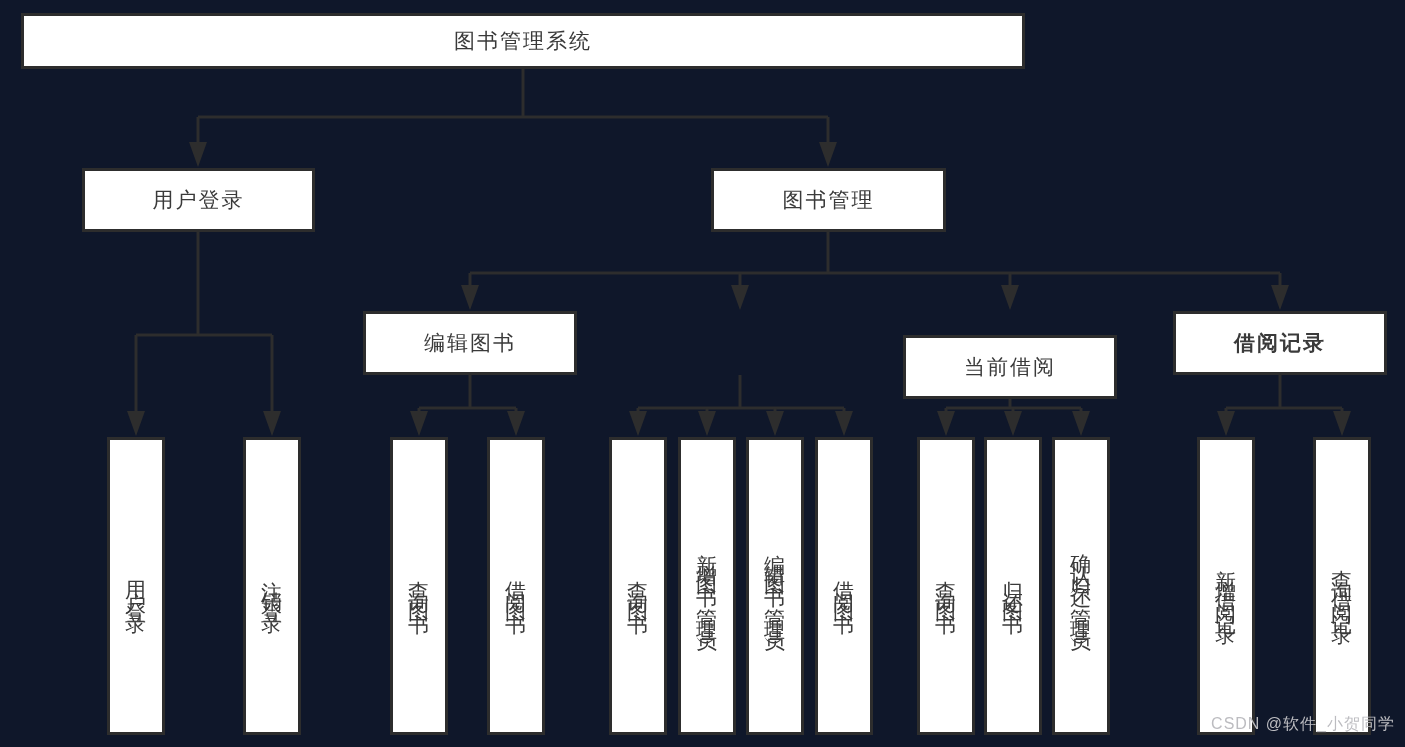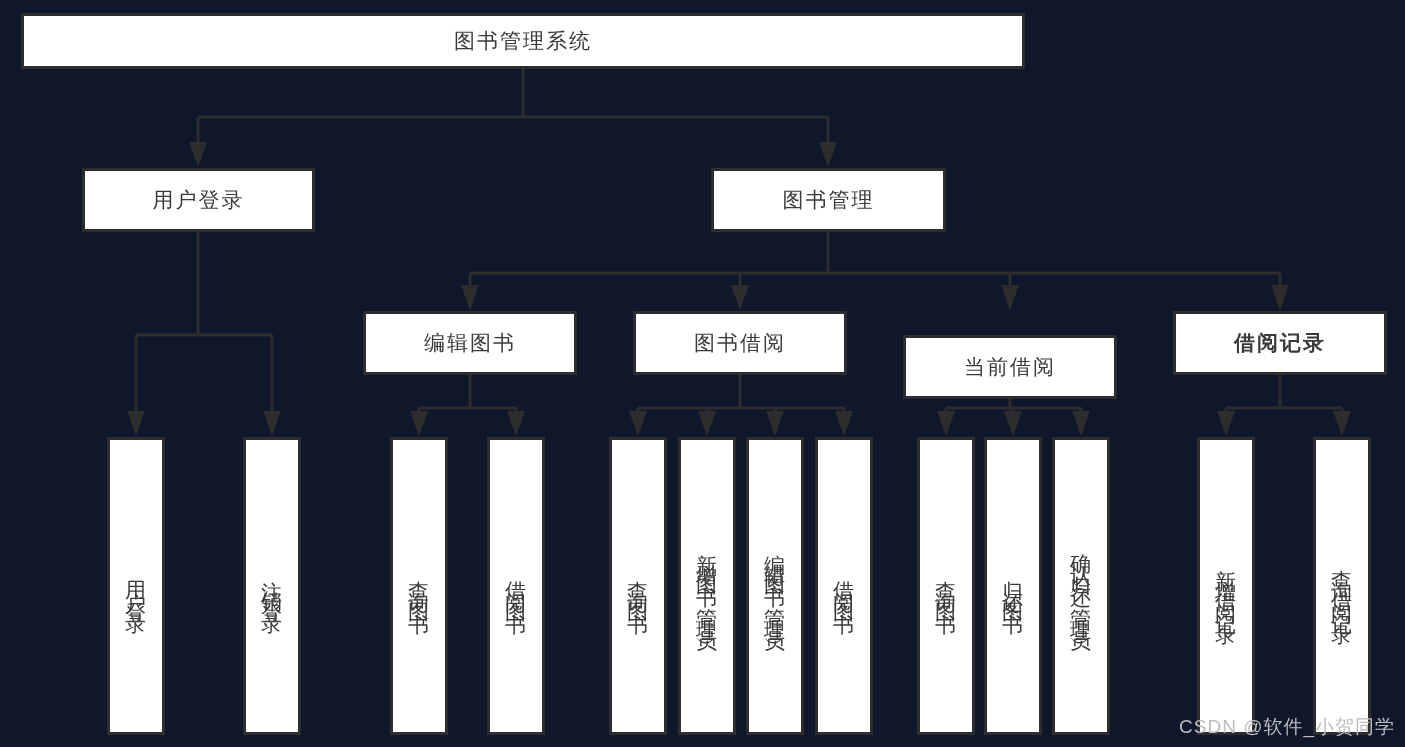--- a/index.html
+++ b/index.html
@@ -76,21 +76,21 @@
   .n-cb-return{left:984px;}
   .n-cb-confirm{left:1052px;}
   .n-br-add{left:1197px;}
   .n-br-query{left:1313px;}
   
   .watermark{
     position:absolute;
     right:10px;
     top:714px;
     z-index:2;
-    font-size:19px;
+    font-size:16px;
     color:#bcbcc0;
     letter-spacing:1px;
     white-space:nowrap;
   }
 </style>
 </head>
 <body>
 
 <div id="stage">
 
@@ -171,23 +171,20 @@
   <div class="node lvl2 n-user-login">
     <span class="label">用户登录</span>
   </div>
   <div class="node lvl2 n-book-mgmt">
     <span class="label">图书管理</span>
   </div>
 
   <div class="node lvl3 n-new-book">
     <span class="label">编辑图书</span>
   </div>
-  <div class="node lvl3 n-book-borrow">
-    <span class="label">图书借阅</span>
-  </div>
   <div class="node lvl3 n-current-borrow">
     <span class="label">当前借阅</span>
   </div>
   <div class="node lvl3 n-borrow-record">
     <span class="label">借阅记录</span>
   </div>
 
   <div class="node vbox n-ul-login">
     <span class="label">用户登录</span>
   </div>

